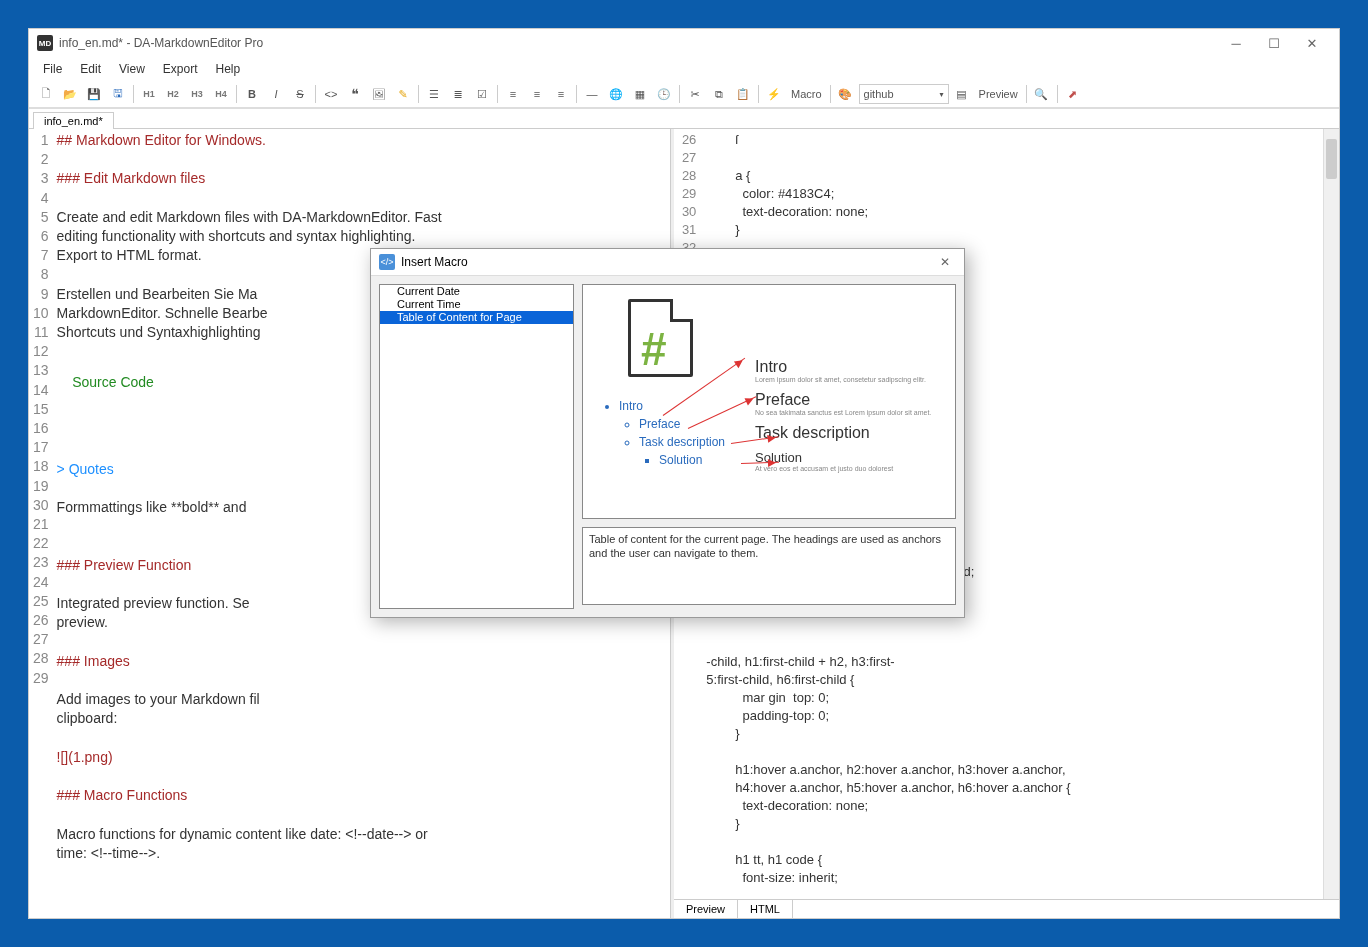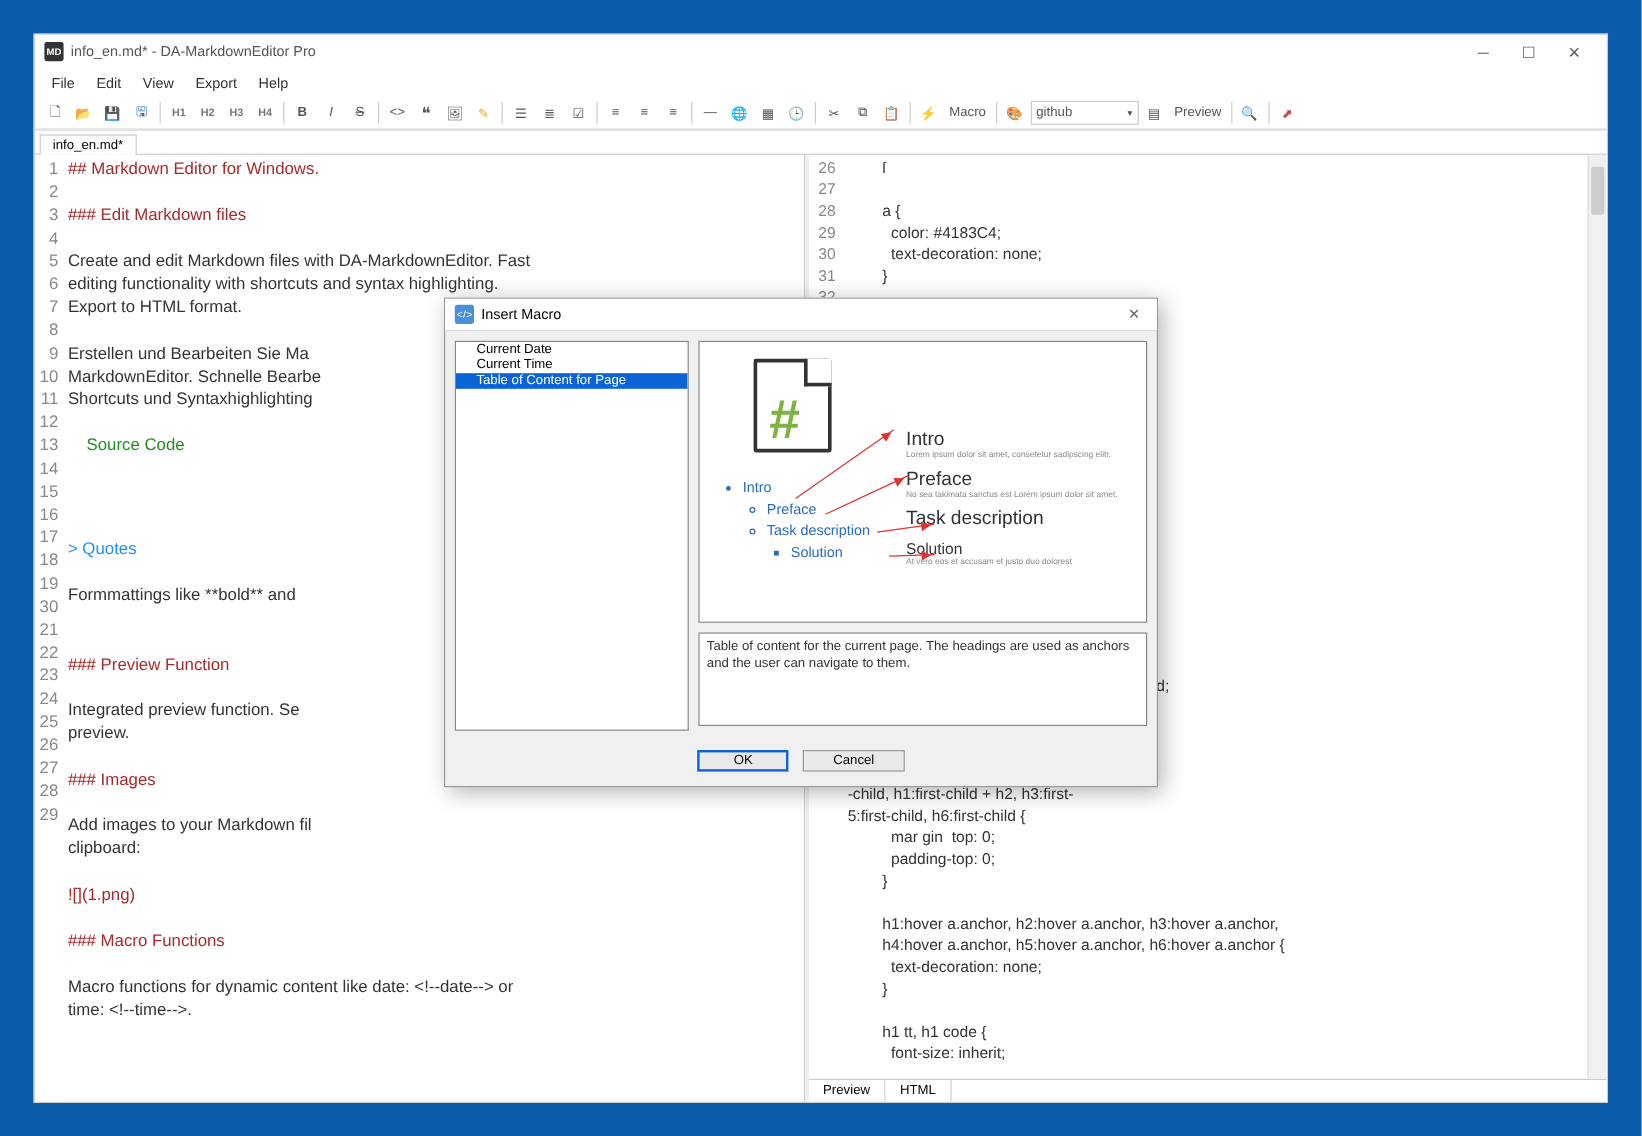--- a/index.html
+++ b/index.html
@@ -18,21 +18,21 @@
 .theme-select { display: flex; align-items: center; border: 1px solid #ccc; padding: 0 4px; height: 20px; font-size: 11px; min-width: 90px; gap: 6px; }
 .theme-select .arrow { margin-left: auto; font-size: 8px; }
 .tabs { display: flex; border-top: 1px solid #ddd; font-size: 11px; padding-left: 4px; padding-top: 2px; }
 .tabs span { padding: 2px 10px; border: 1px solid #ccc; border-bottom: none; background: #fff; position: relative; top: 1px; }
 .content { flex: 1; display: flex; border-top: 1px solid #ccc; overflow: hidden; }
 .editor-pane { width: 49%; background: #fff; display: flex; font-family: Consolas, monospace; font-size: 14px; border-right: 1px solid #ccc; overflow: hidden; }
 .lnums { background: #fff; color: #888; text-align: right; padding: 2px 6px 2px 4px; user-select: none; font-size: 14px; line-height: 19.2px; }
 .code { padding: 2px 0 2px 2px; white-space: pre; line-height: 19.2px; color: #333; overflow: hidden; }
 .md-h { color: #a52a2a; }
 .md-q { color: #1e90ff; margin-top: 48px; }
-.md-c { color: #228b22; }
+.md-c { color: #228b22; margin-top: 12px; }
 .md-l { color: #a52a2a; }
 .preview-pane { flex: 1; display: flex; flex-direction: column; font-family: Consolas, monospace; font-size: 13px; background: #fff; border-left: 3px solid #eee; }
 .preview-body { flex: 1; display: flex; overflow: hidden; position: relative; }
 .plnums { color: #888; text-align: right; padding: 2px 6px 2px 8px; line-height: 18px; }
 .pcode { padding: 2px 4px; white-space: pre; line-height: 18px; color: #333; }
 .preview-tabs { display: flex; border-top: 1px solid #ccc; font-size: 11px; }
 .preview-tabs span { padding: 3px 12px; border-right: 1px solid #ccc; cursor: pointer; }
 .preview-tabs span.active { background: #fff; font-weight: 500; }
 .statusbar { border-top: 1px solid #ccc; padding: 3px 10px; font-size: 11px; color: #555; background: #f8f8f8; }
 .dialog { position: absolute; left: 370px; top: 248px; width: 595px; background: #f0f0f0; border: 1px solid #999; box-shadow: 4px 4px 18px rgba(0,0,0,0.3); display: flex; flex-direction: column; font-size: 12px; }
@@ -285,17 +285,13 @@
           <h3>Preface</h3>
           <div class="small">No sea takimata sanctus est Lorem ipsum dolor sit amet.</div>
           <h3>Task description</h3>
           <h3 style="font-size:13px">Solution</h3>
           <div class="small">At vero eos et accusam et justo duo dolorest</div>
         </div>
       </div>
       <div class="desc-box">Table of content for the current page. The headings are used as anchors and the user can navigate to them.</div>
     </div>
   </div>
-  <div class="dialog-buttons">
-    <button class="dlg-btn primary">OK</button>
-    <button class="dlg-btn">Cancel</button>
-  </div>
 </div>
 
 </body></html>

